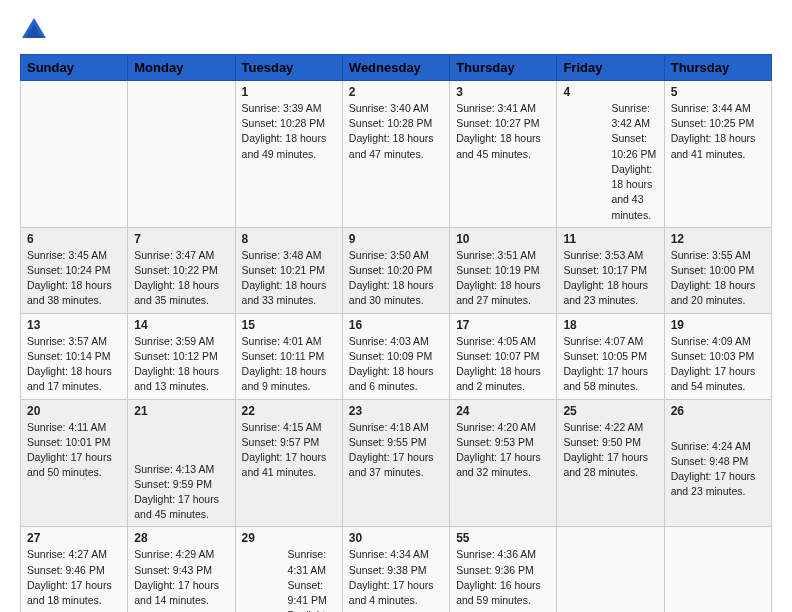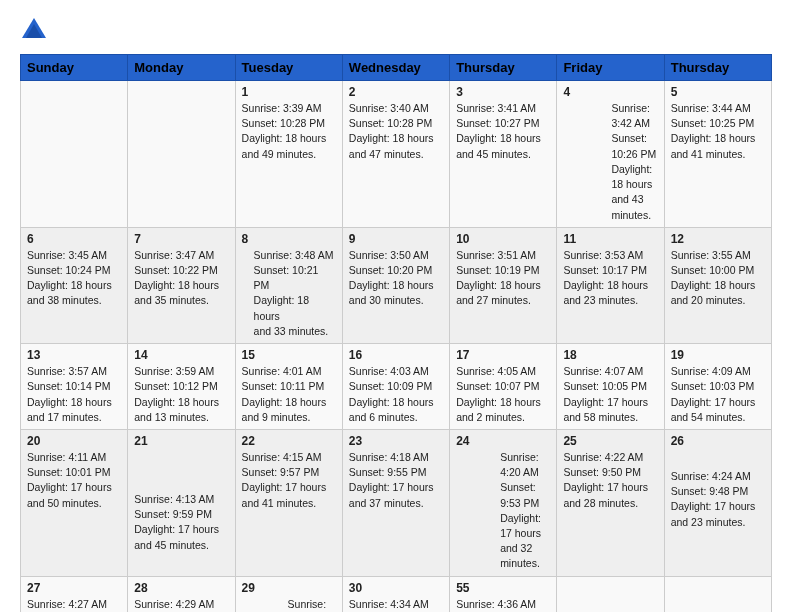--- a/index.html
+++ b/index.html
@@ -178,21 +178,21 @@
           </td>
           <td>
             <span class="day-num">7</span>
             <div class="cell-content" style="white-space: pre-line;">Sunrise: 3:47 AM
 Sunset: 10:22 PM
 Daylight: 18 hours
 and 35 minutes.</div>
           </td>
           <td>
             <span class="day-num">8</span>
-            <div class="cell-content" style="white-space: pre-line; margin-left: 12px;">Sunrise: 3:48 AM
+            <div class="cell-content" style="white-space: pre-line;">Sunrise: 3:48 AM
 Sunset: 10:21 PM
 Daylight: 18 hours
 and 33 minutes.</div>
           </td>
           <td>
             <span class="day-num">9</span>
             <div class="cell-content" style="white-space: pre-line;">Sunrise: 3:50 AM
 Sunset: 10:20 PM
 Daylight: 18 hours
 and 30 minutes.</div>
@@ -294,21 +294,21 @@
           </td>
           <td>
             <span class="day-num">23</span>
             <div class="cell-content" style="white-space: pre-line;">Sunrise: 4:18 AM
 Sunset: 9:55 PM
 Daylight: 17 hours
 and 37 minutes.</div>
           </td>
           <td>
             <span class="day-num">24</span>
-            <div class="cell-content" style="white-space: pre-line; margin-left: 44px;">Sunrise: 4:20 AM
+            <div class="cell-content" style="white-space: pre-line;">Sunrise: 4:20 AM
 Sunset: 9:53 PM
 Daylight: 17 hours
 and 32 minutes.</div>
           </td>
           <td>
             <span class="day-num">25</span>
             <div class="cell-content" style="white-space: pre-line;">Sunrise: 4:22 AM
 Sunset: 9:50 PM
 Daylight: 17 hours
 and 28 minutes.</div>

